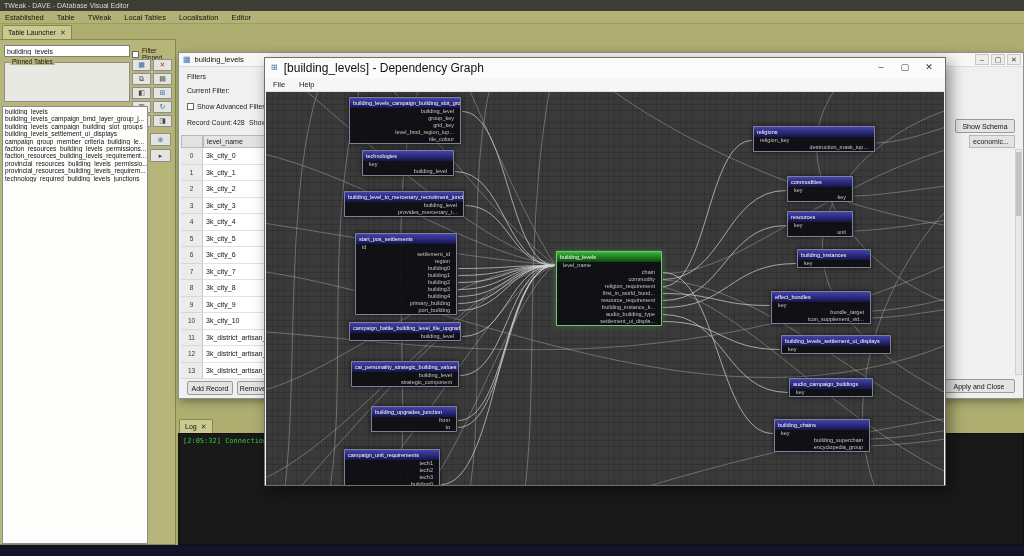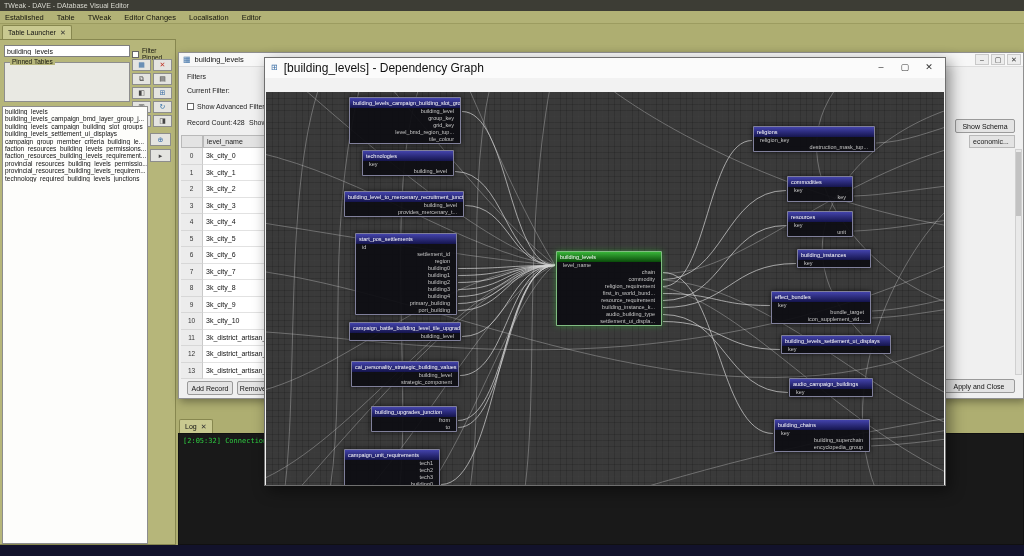--- a/index.html
+++ b/index.html
@@ -63,21 +63,21 @@
 </head>
 <body>
 
 <div class="titlebar">
   <span>TWeak - DAVE - DAtabase Visual Editor</span>
 </div>
 <div class="menubar" id="app-menus">
     <span class="menu-item">Established</span>
     <span class="menu-item">Table</span>
     <span class="menu-item">TWeak</span>
-    <span class="menu-item">Editor Changes</span>
+    <span class="menu-item">Local Tables</span>
     <span class="menu-item">Localisation</span>
     <span class="menu-item">Editor</span>
   </div>
 
 <div class="tab" style="left:2px;top:25px">
   <span>Table Launcher</span>
   <span class="tab-close">✕</span>
 </div>
 <div class="left-panel">
   <input class="search" value="building_levels" style="">
@@ -218,20 +218,24 @@
 <div class="graph-window">
   <div class="g-titlebar">
     <span class="win-icon">⊞</span>
     <span class="g-title">[building_levels] - Dependency Graph</span>
     <span class="g-controls">
       <span class="g-btn">–</span>
       <span class="g-btn">▢</span>
       <span class="g-btn">✕</span>
     </span>
   </div>
+  <div class="g-menubar" id="graph-menus">
+      <span class="menu-item">File</span>
+      <span class="menu-item">Help</span>
+    </div>
   <div class="g-canvas" id="graph-canvas">
     <svg id="edge-layer" width="678" height="393">
         <path d="M-10,390 C90,350 200,180 289,173" fill="none" stroke="#d4d4d4" stroke-width="1" opacity="0.35"></path>
         <path d="M-10,300 C80,280 180,176 289,173" fill="none" stroke="#d4d4d4" stroke-width="1" opacity="0.35"></path>
         <path d="M30,400 C110,310 215,185 289,173" fill="none" stroke="#d4d4d4" stroke-width="1" opacity="0.35"></path>
         <path d="M100,400 C170,320 235,195 289,173" fill="none" stroke="#d4d4d4" stroke-width="1" opacity="0.35"></path>
         <path d="M160,400 C210,330 250,200 289,173" fill="none" stroke="#d4d4d4" stroke-width="1" opacity="0.35"></path>
         <path d="M-10,60 C100,85 200,160 289,173" fill="none" stroke="#d4d4d4" stroke-width="1" opacity="0.35"></path>
         <path d="M-10,130 C90,145 200,166 289,173" fill="none" stroke="#d4d4d4" stroke-width="1" opacity="0.35"></path>
         <path d="M30,-10 C110,60 215,150 289,173" fill="none" stroke="#d4d4d4" stroke-width="1" opacity="0.35"></path>

